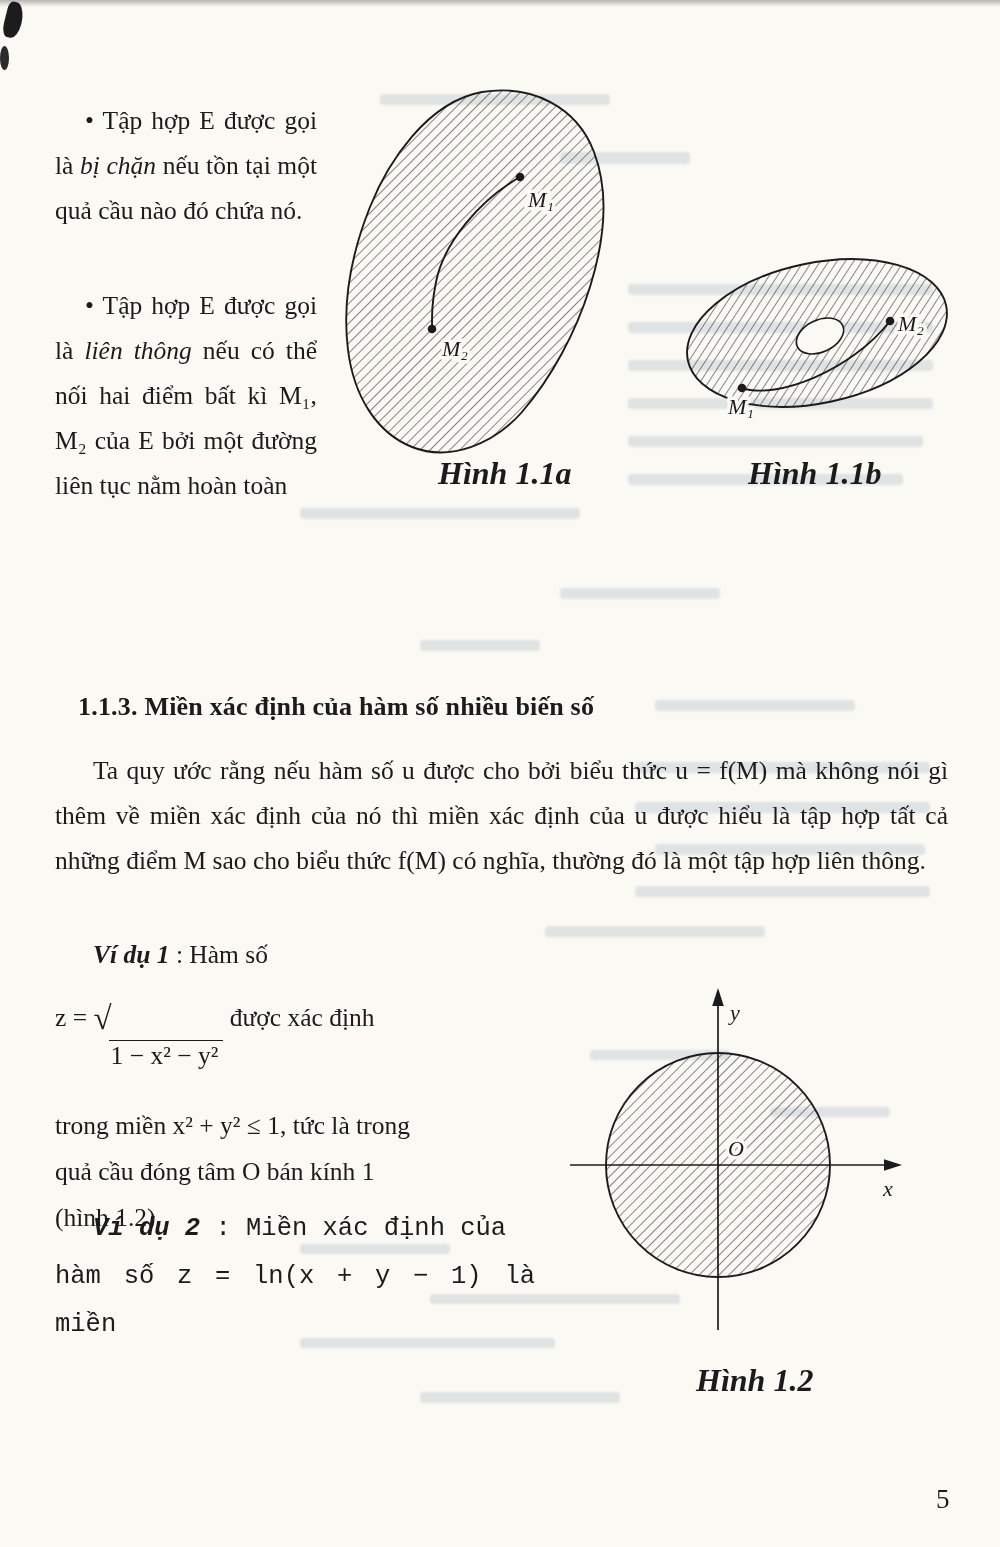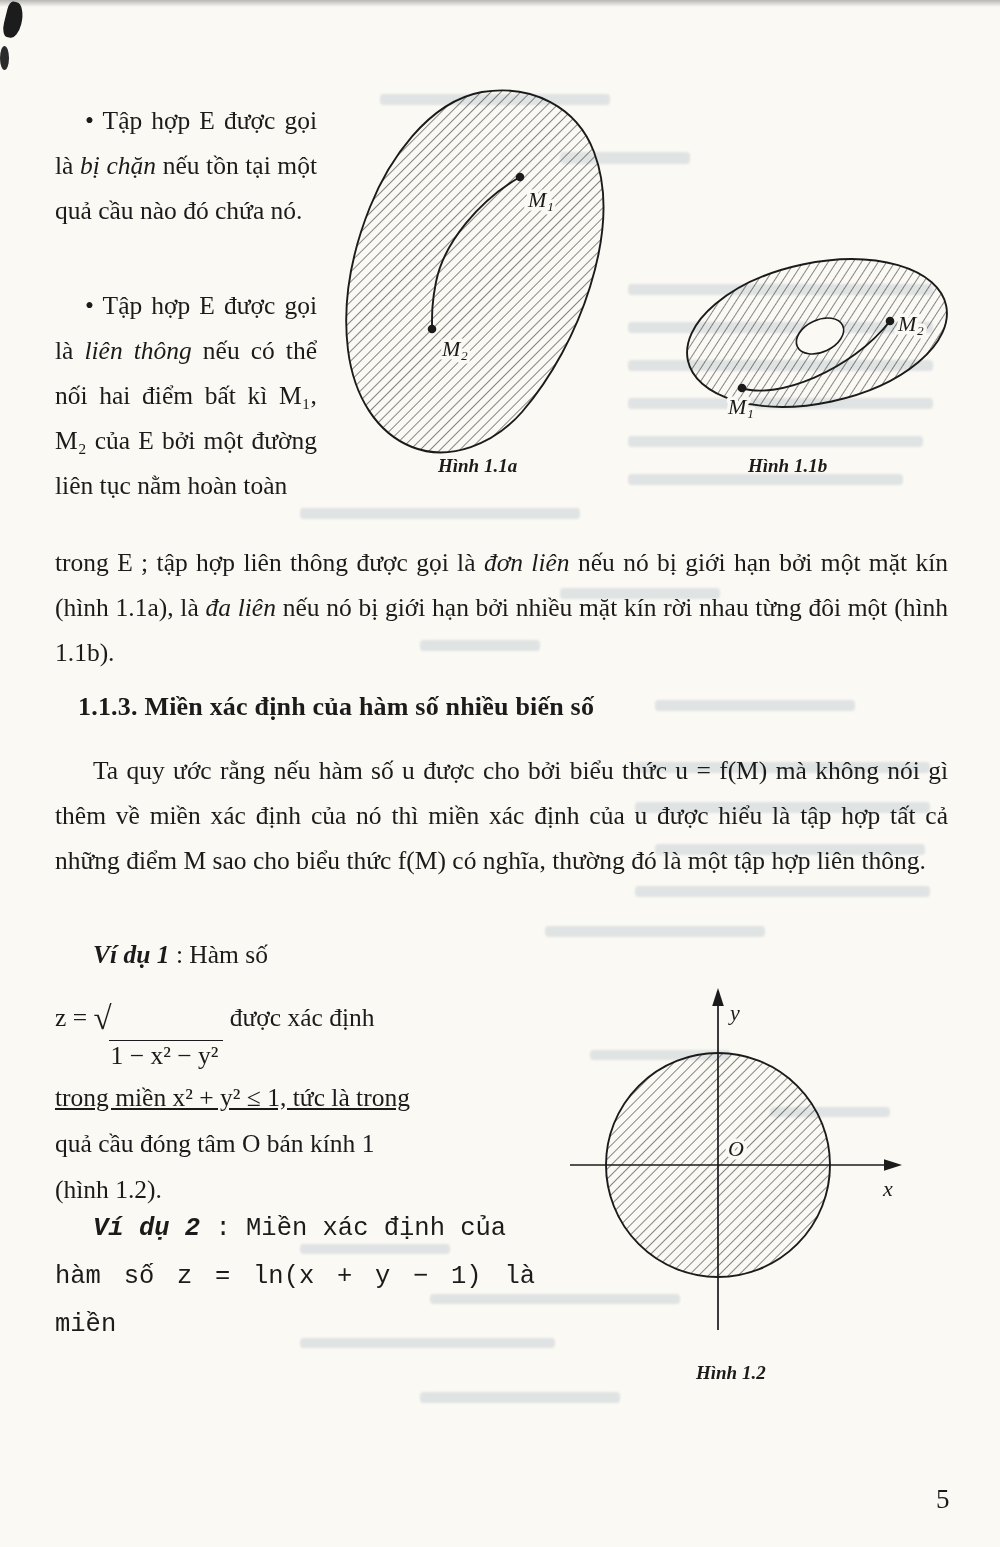--- a/index.html
+++ b/index.html
@@ -7,21 +7,21 @@
     position:relative; width:1000px; height:1547px;
     background:#faf9f4;
     font-family:"Liberation Serif","DejaVu Serif",serif;
     color:#1b1b1b; overflow:hidden;
   }
   .para { font-size:25.5px; line-height:45px; text-align:justify; }
   .it { font-style:italic; }
   .indent { text-indent:38px; }
   .heading { font-weight:bold; font-size:26px; letter-spacing:.2px; }
   .ex-label { font-style:italic; font-weight:600; }
-  .caption { font-style:italic; font-weight:bold; font-size:19px; }
+  .caption { font-style:italic; font-weight:bold; font-size:32px; }
   .pageno { font-size:27px; }
   .formula { font-size:25.5px; line-height:1; white-space:nowrap; }
   .sqrt { display:inline-flex; align-items:flex-start; vertical-align:-6px; }
   .sqrt .sign { font-size:33px; line-height:1; transform:translateY(-3px); }
   .sqrt .rad { border-top:1.8px solid #1b1b1b; padding:2px 5px 0 2px; margin-left:-3px;margin-top:35px; }
   .figlabel {
     font-family:"Liberation Serif","DejaVu Serif",serif;
     font-style:italic; font-size:22px; fill:#1b1b1b;
     paint-order:stroke; stroke:#faf9f4; stroke-width:7px; stroke-linejoin:round;
   }
@@ -102,39 +102,36 @@
     <ellipse cx="145" cy="105" rx="132" ry="70" transform="rotate(-12 145 105)" fill="url(#hatchB)" stroke="#1b1b1b" stroke-width="1.9"></ellipse>
     <ellipse cx="148" cy="108" rx="25" ry="16" transform="rotate(-25 148 108)" fill="#faf9f4" stroke="#1b1b1b" stroke-width="1.6"></ellipse>
     <path d="M 70,160 C 105,172 180,142 218,93" fill="none" stroke="#1b1b1b" stroke-width="1.9"></path>
     <circle cx="70" cy="160" r="4.3" fill="#1b1b1b"></circle>
     <circle cx="218" cy="93" r="4.3" fill="#1b1b1b"></circle>
     <text class="figlabel" x="226" y="103">M₂</text>
     <text class="figlabel" x="56" y="186">M₁</text>
   </svg>
   <div class="caption" style="position:absolute;left:748px;top:455px;">Hình 1.1b</div>
 
-  <div class="para" style="position:absolute;left:55px;top:540px;width:893px;">
-    <span>trong E ; tập hợp liên thông được gọi là </span><span class="it">đơn liên</span><span> nếu nó bị giới hạn bởi một mặt kín (hình 1.1a), là </span><span class="it">đa liên</span><span> nếu nó bị giới hạn bởi nhiều mặt kín rời nhau từng đôi một (hình 1.1b).</span>
-  </div>
 
   <div class="heading" style="position:absolute;left:78px;top:692px;">1.1.3. Miền xác định của hàm số nhiều biến số</div>
 
   <div class="para indent" style="position:absolute;left:55px;top:748px;width:893px;">Ta quy ước rằng nếu hàm số u được cho bởi biểu thức u = f(M) mà không nói gì thêm về miền xác định của nó thì miền xác định của u được hiểu là tập hợp tất cả những điểm M sao cho biểu thức f(M) có nghĩa, thường đó là một tập hợp liên thông.</div>
 
   <div style="position:absolute;left:55px;top:932px;width:480px;">
     <div class="para" style="text-indent:38px;">
       <span class="ex-label">Ví dụ 1</span><span> : Hàm số</span>
     </div>
     <div class="formula" style="margin-top:28px;">
       <span>z =  </span><span class="sqrt">
           <span class="sign">√</span>
           <span class="rad">1 − x² − y²</span>
         </span><span>  được xác định</span>
     </div>
-    <div class="para" style="margin-top:6px;line-height:46px;text-decoration:underline;">trong miền x² + y² ≤ 1, tức là trong</div>
+    <div class="para" style="margin-top:34px;line-height:46px;">trong miền x² + y² ≤ 1, tức là trong</div>
     <div class="para" style="line-height:46px;">quả cầu đóng tâm O bán kính 1</div>
     <div class="para" style="line-height:46px;">(hình 1.2).</div>
   </div>
 
   <svg style="position:absolute;left:550px;top:978px;" width="370" height="370" viewBox="0 0 370 370">
     <defs>
       <pattern id="hatchC" patternUnits="userSpaceOnUse" width="7" height="7" patternTransform="rotate(45)">
         <line x1="0" y1="0" x2="0" y2="7" stroke="#2e2e2e" stroke-width="1.15"></line>
       </pattern>
     </defs>

